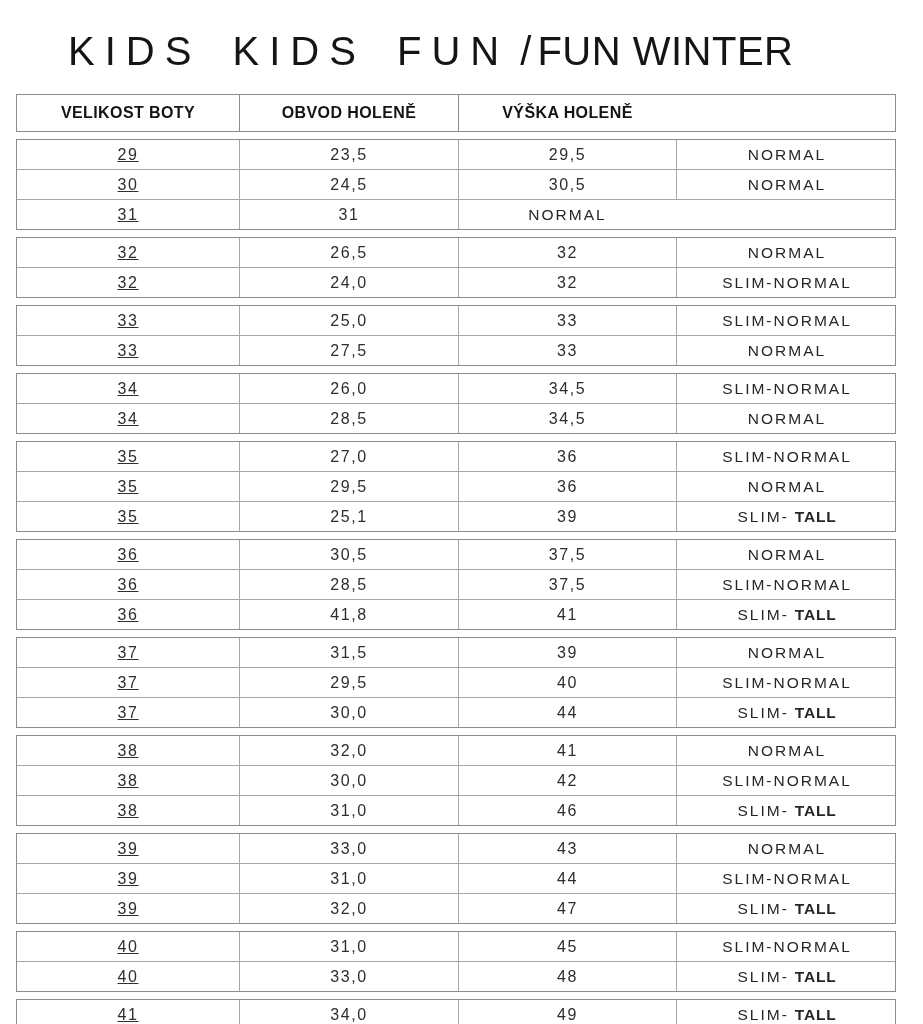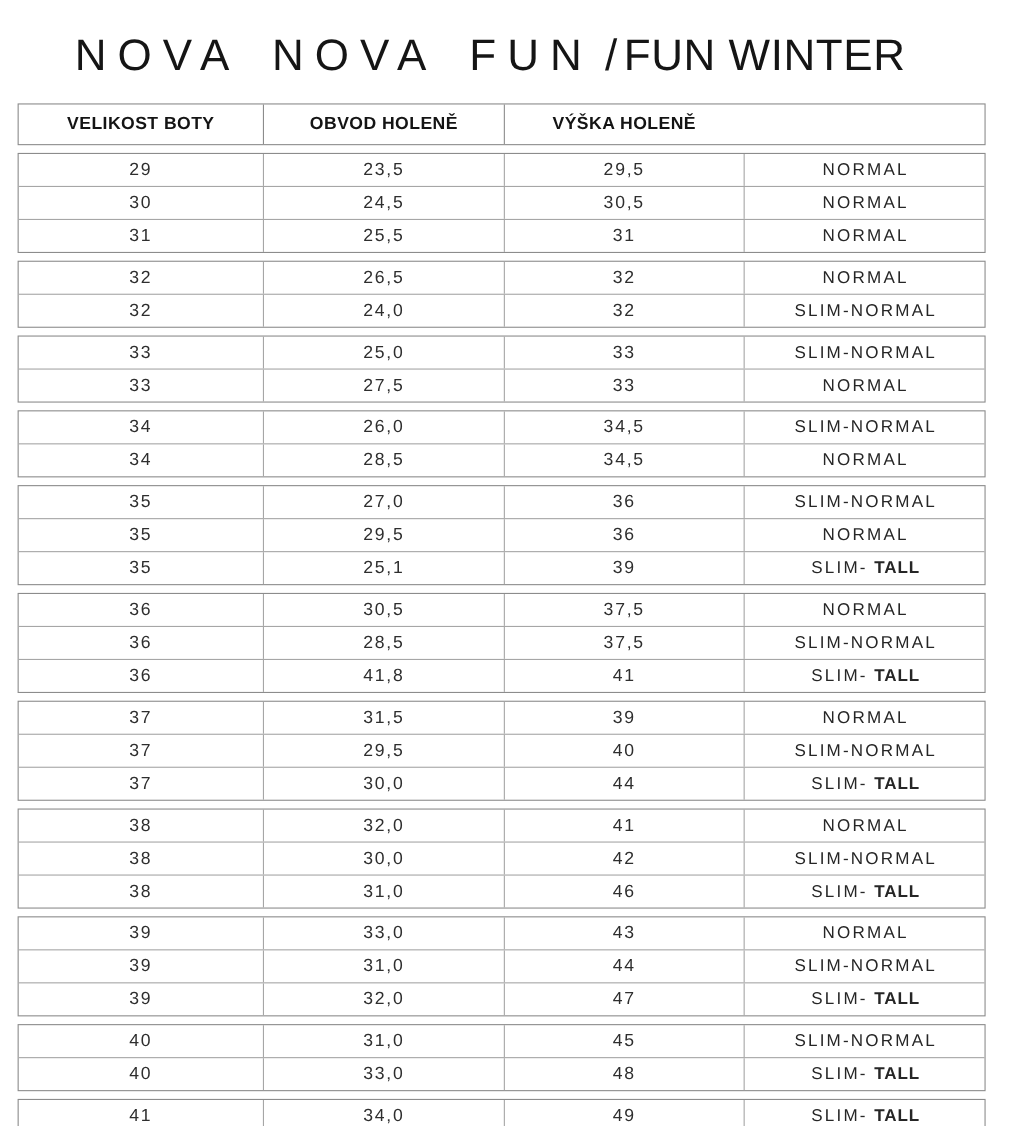--- a/index.html
+++ b/index.html
@@ -60,30 +60,30 @@
     border-top: 1px solid #a6a6a6;
   }
   .row:first-child { border-top: none; }
   .cell {
     display: flex; align-items: center; justify-content: center;
     font-size: 16px; color: #2e2e2e;
     letter-spacing: 1.6px;
     border-left: 1px solid #a6a6a6;
     white-space: nowrap;
   }
-  .cell:first-child { border-left: none; }
+  .cell:first-child { border-left: none; text-decoration: underline; }
   .cell.label { font-size: 15.5px; letter-spacing: 2px; color: #262626; text-align: right; }
   .cell.label .bold { font-weight: 700; letter-spacing: 0.8px; margin-left: 6px; }
 </style>
 </head>
 <body>
 
 <div class="page">
 
-  <h1 class="title"><span class="brand">NOVA NOVA FUN</span> <span class="sep">/</span><span class="model">FUN WINTER</span></h1>
+  <h1 class="title"><span class="brand">KIDS KIDS FUN</span> <span class="sep">/</span><span class="model">FUN WINTER</span></h1>
 
   <div class="size-table">
     <div class="hrow">
       <div class="hcell">VELIKOST BOTY</div>
       <div class="hcell">OBVOD HOLENĚ</div>
       <div class="hcell">VÝŠKA HOLENĚ</div>
     </div>
     <div id="groups">
         <div class="group">
           <div class="row">
@@ -97,21 +97,20 @@
           <div class="row">
             <div class="cell">30</div>
             <div class="cell">24,5</div>
             <div class="cell">30,5</div>
             <div class="cell label">
               <span>NORMAL</span>
             </div>
           </div>
           <div class="row">
             <div class="cell">31</div>
-            <div class="cell">25,5</div>
             <div class="cell">31</div>
             <div class="cell label">
               <span>NORMAL</span>
             </div>
           </div>
         </div>
         <div class="group">
           <div class="row">
             <div class="cell">32</div>
             <div class="cell">26,5</div>

